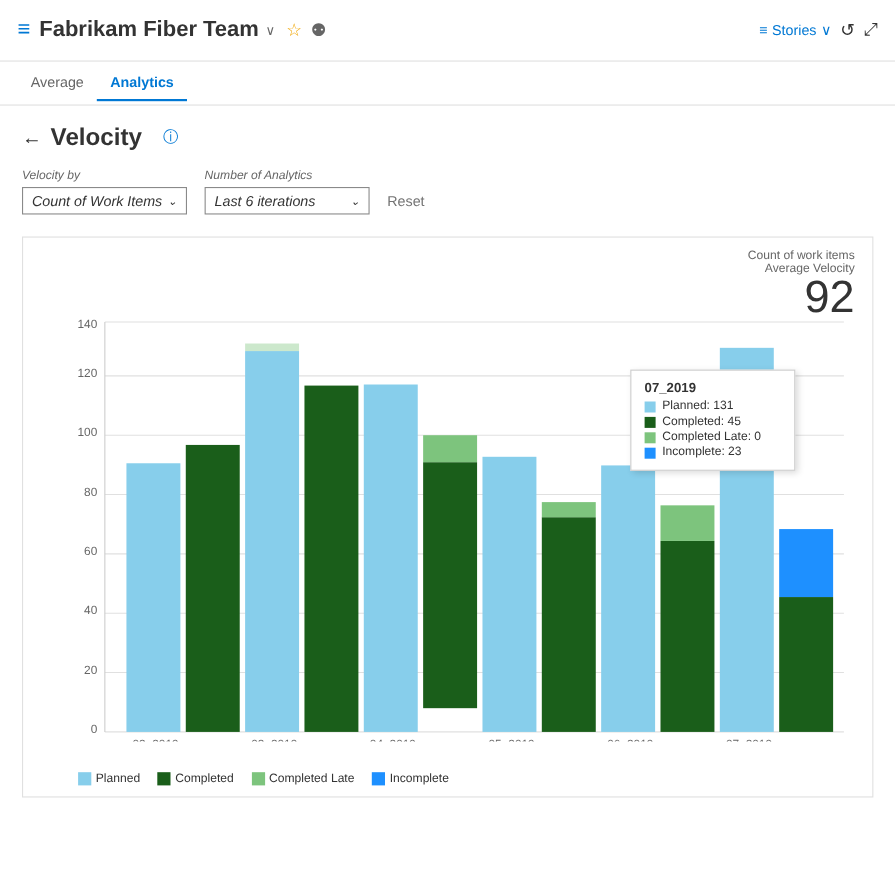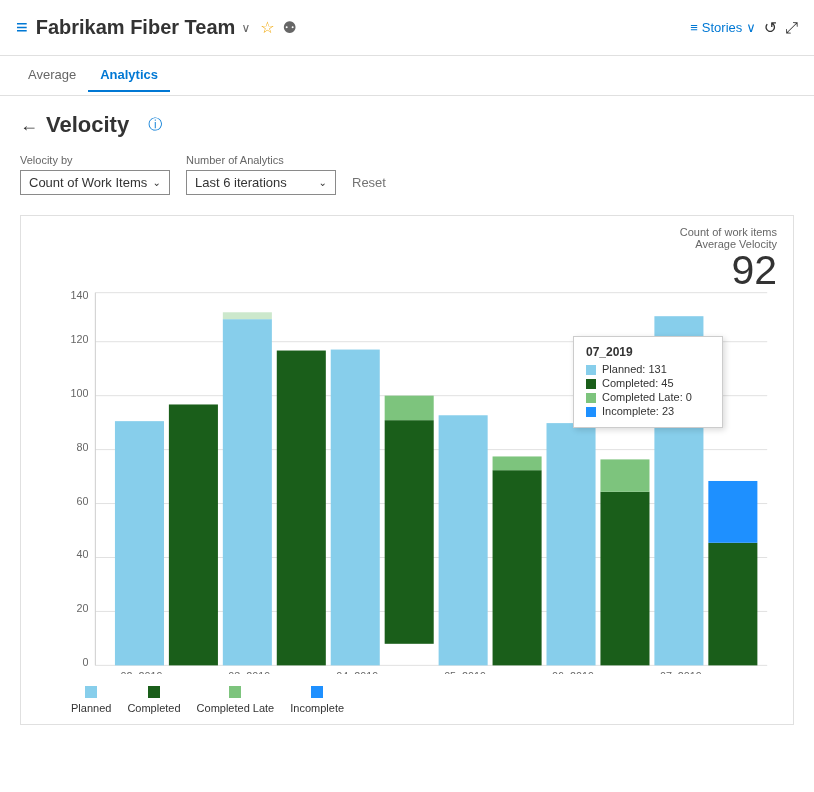--- a/index.html
+++ b/index.html
@@ -24,38 +24,38 @@
 
     
     .page-content { padding: 16px 20px; }
     .page-header { display: flex; align-items: center; margin-bottom: 16px; }
     .back-btn { background: none; border: none; cursor: pointer; font-size: 18px; color: #333; margin-right: 8px; }
     .page-title { font-size: 22px; font-weight: 600; color: #333; margin-right: 19px; }
     .help-icon { color: #0078d4; font-size: 14px; cursor: pointer; }
 
     
     .filters { display: flex; align-items: center; gap: 16px; margin-bottom: 20px; }
-    .filter-group { display: flex; flex-direction: column; gap: 4px; }
+    .filter-group { display: flex; flex-direction: column; gap: 4px; font-style: italic; }
     .filter-label { font-size: 11px; color: #666; }
     .filter-select { display: flex; align-items: center; border: 1px solid #8a8a8a; padding: 4px 8px; font-size: 13px; cursor: pointer; background: #fff; gap: 4px; min-width: 150px; }
     .filter-select .chevron { margin-left: auto; font-size: 10px; }
     .reset-btn { background: none; border: none; cursor: pointer; color: #737373; font-size: 13px; margin-top: 16px; text-align: center; }
 
     
     .chart-area { position: relative; background: #fff; border: 1px solid #e0e0e0; padding: 10px; height: 510px; }
     .chart-top-right { position: absolute; top: 10px; right: 16px; text-align: right; }
     .chart-label { font-size: 11px; color: #666; }
     .chart-velocity { font-size: 41px; font-weight: 300; color: #333; line-height: 1; }
 
     
     .chart-svg-container { position: absolute; left: 40px; right: 16px; top: 70px; bottom: 50px; }
 
     
     .legend { position: absolute; bottom: 10px; left: 50px; display: flex; gap: 16px; align-items: center; }
-    .legend-item { display: flex; align-items: center; gap: 4px; font-size: 11px; flex-direction: column; }
+    .legend-item { display: flex; align-items: center; gap: 4px; font-size: 11px; }
     .legend-color { width: 12px; height: 12px; }
 
     
     .tooltip { position: absolute; background: #fff; border: 1px solid #ccc; padding: 8px 12px; font-size: 11px; box-shadow: 2px 2px 6px rgba(0,0,0,0.15); top: 120px; right: 70px; min-width: 150px; }
     .tooltip-title { font-weight: 600; font-size: 12px; margin-bottom: 4px; }
     .tooltip-row { display: flex; align-items: flex-end; gap: 6px; margin: 2px 0; }
     .tooltip-dot { width: 10px; height: 10px; }
   </style>
 </head>
 <body>

